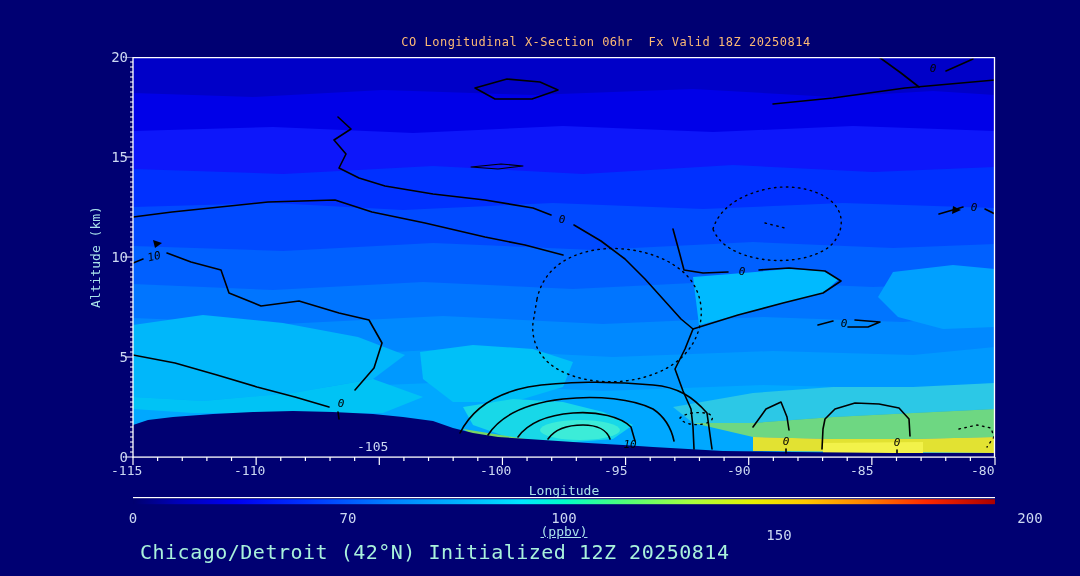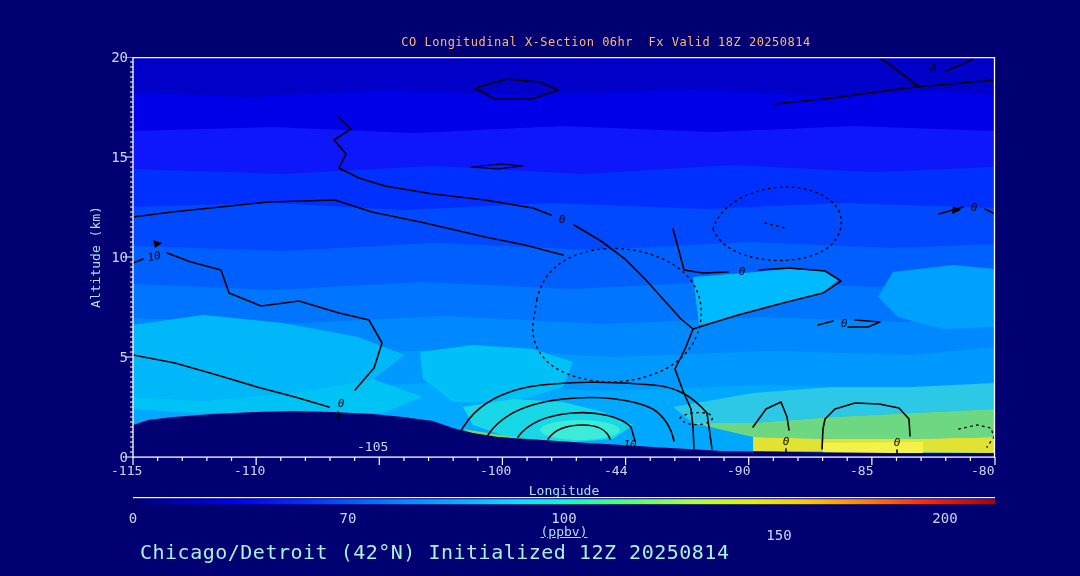--- a/index.html
+++ b/index.html
@@ -134,21 +134,21 @@
 <div class="abs ytick" style="left:92px;top:249px">10</div>
 <div class="abs ytick" style="left:92px;top:349px">5</div>
 <div class="abs ytick" style="left:92px;top:449px">0</div>
 
 <div class="abs axis-label ylab">Altitude (km)</div>
 
 <div class="abs xtick" style="left:111px;top:463px">-115</div>
 <div class="abs xtick" style="left:234px;top:463px">-110</div>
 <div class="abs xtick" style="left:357px;top:439px">-105</div>
 <div class="abs xtick" style="left:480px;top:463px">-100</div>
-<div class="abs xtick" style="left:604px;top:463px">-44</div>
+<div class="abs xtick" style="left:604px;top:463px">-95</div>
 <div class="abs xtick" style="left:727px;top:463px">-90</div>
 <div class="abs xtick" style="left:850px;top:463px">-85</div>
 <div class="abs xtick" style="left:971px;top:463px">-80</div>
 
 <div class="abs axis-label xlab">Longitude</div>
 
 <svg class="abs" style="left:133px;top:497px" width="862" height="9" viewBox="0 0 862 9">
   <defs>
     <linearGradient id="cbgrad" x1="0" y1="0" x2="1" y2="0">
         <stop offset="0" stop-color="#00006e"></stop>
@@ -169,17 +169,17 @@
       </linearGradient>
   </defs>
   <rect x="0" y="0" width="862" height="1.2" fill="#ffffff"></rect>
   <rect x="0" y="2.2" width="862" height="5" fill="url(#cbgrad)"></rect>
 </svg>
 
 <div class="abs cbtick" style="left:109px;top:510px">0</div>
 <div class="abs cbtick" style="left:324px;top:510px">70</div>
 <div class="abs cbtick" style="left:540px;top:510px">100</div>
 <div class="abs cbtick" style="left:755px;top:527px">150</div>
-<div class="abs cbtick" style="left:921px;top:510px">200</div>
+<div class="abs cbtick" style="left:1006px;top:510px">200</div>
 
 <div class="abs axis-label unit">(ppbv)</div>
 
 <div class="abs footer-title">Chicago/Detroit (42°N) Initialized 12Z 20250814</div>
 
 </body></html>

